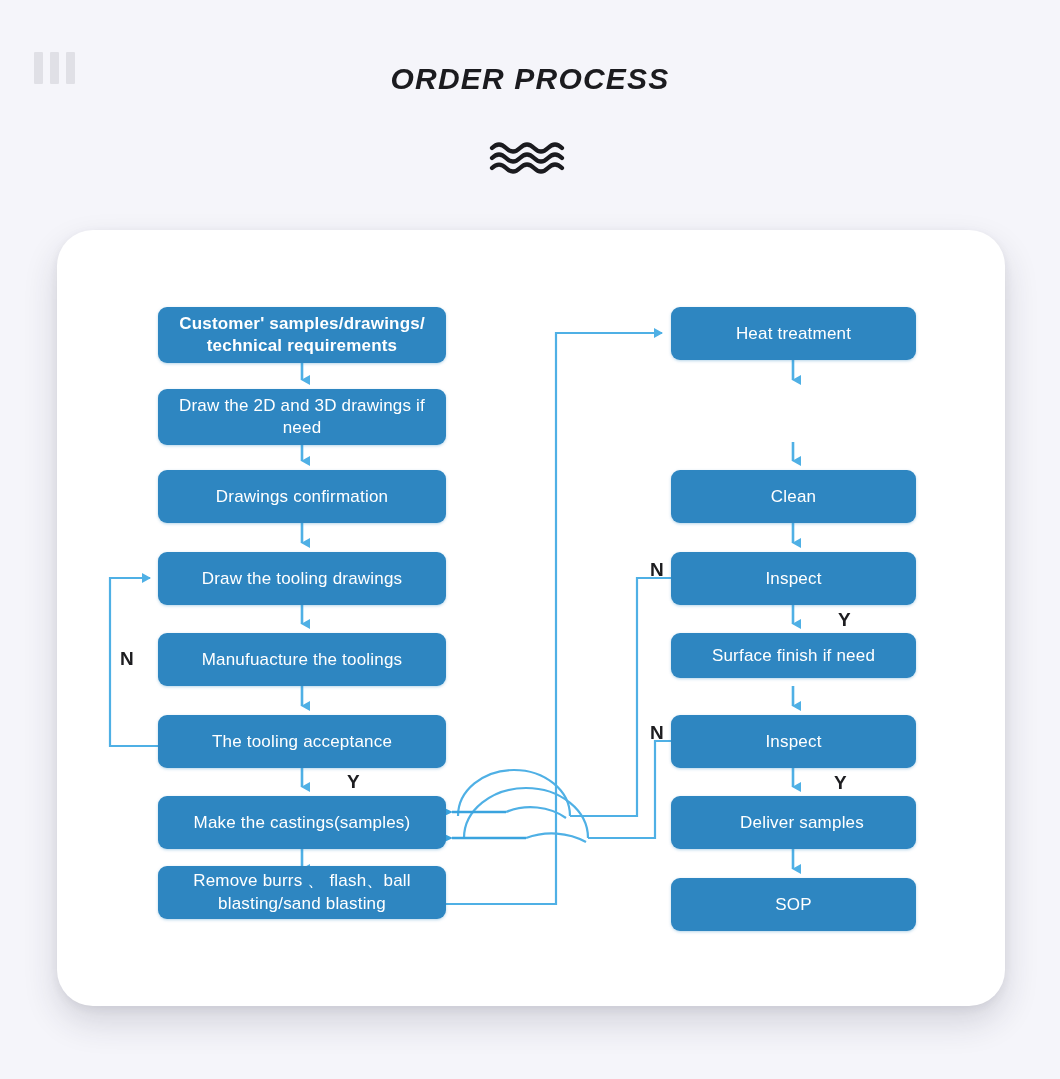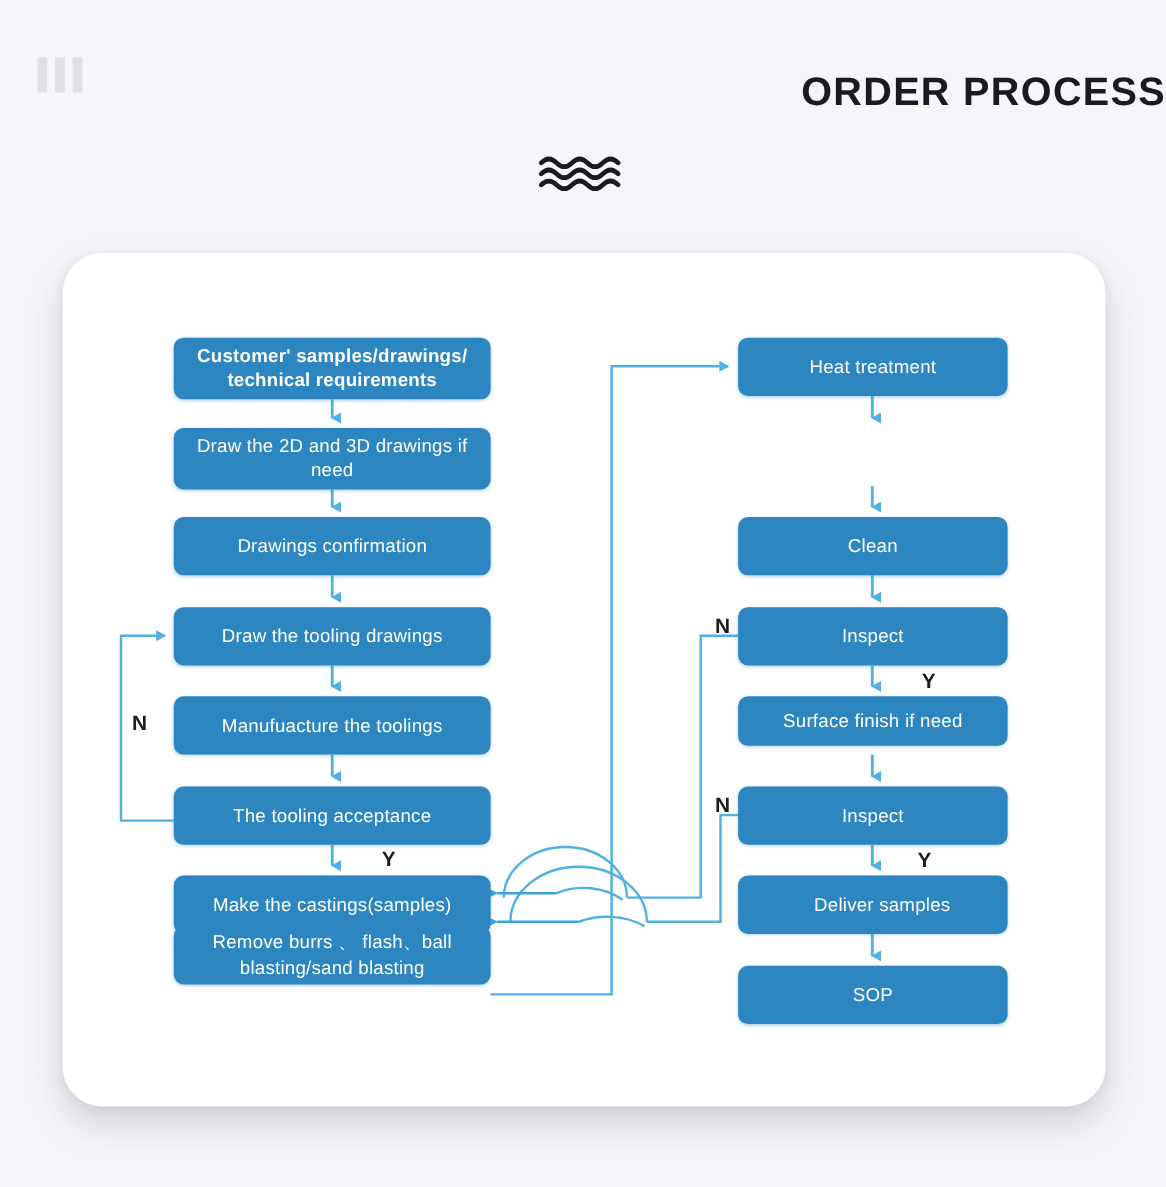--- a/index.html
+++ b/index.html
@@ -34,26 +34,27 @@
     background: #e0e0e6;
     border-radius: 1px;
   }
 
   
   .page-title {
     position: absolute;
     left: 0;
     top: 62px;
     width: 1060px;
-    text-align: right;
-    font-size: 36px;
+    text-align: center;
+    font-size: 30px;
     font-weight: 700;
     letter-spacing: 1.2px;
     color: #1b1b1f;
     font-family: "Liberation Sans", sans-serif;
+    font-style: italic;
   }
 
   .wave-divider {
     position: absolute;
     left: 0;
     top: 138px;
     width: 1060px;
     display: flex;
     justify-content: center;
   }
@@ -210,21 +211,21 @@
   </div>
 
   <div class="node" style="left:158px; top:715px; width:288px; height:53px;">
     <span>The tooling acceptance</span>
   </div>
 
   <div class="node" style="left:158px; top:796px; width:288px; height:53px;">
     <span>Make the  castings(samples)</span>
   </div>
 
-  <div class="node two-line" style="left:158px; top:842px; width:288px; height:53px;">
+  <div class="node two-line" style="left:158px; top:866px; width:288px; height:53px;">
     <span style="white-space:pre-line;">Remove burrs 、 flash、ball
 blasting/sand blasting</span>
   </div>
 
   <div class="node" style="left:671px; top:307px; width:245px; height:53px;">
     <span>Heat treatment</span>
   </div>
 
 
   <div class="node" style="left:671px; top:470px; width:245px; height:53px;">

